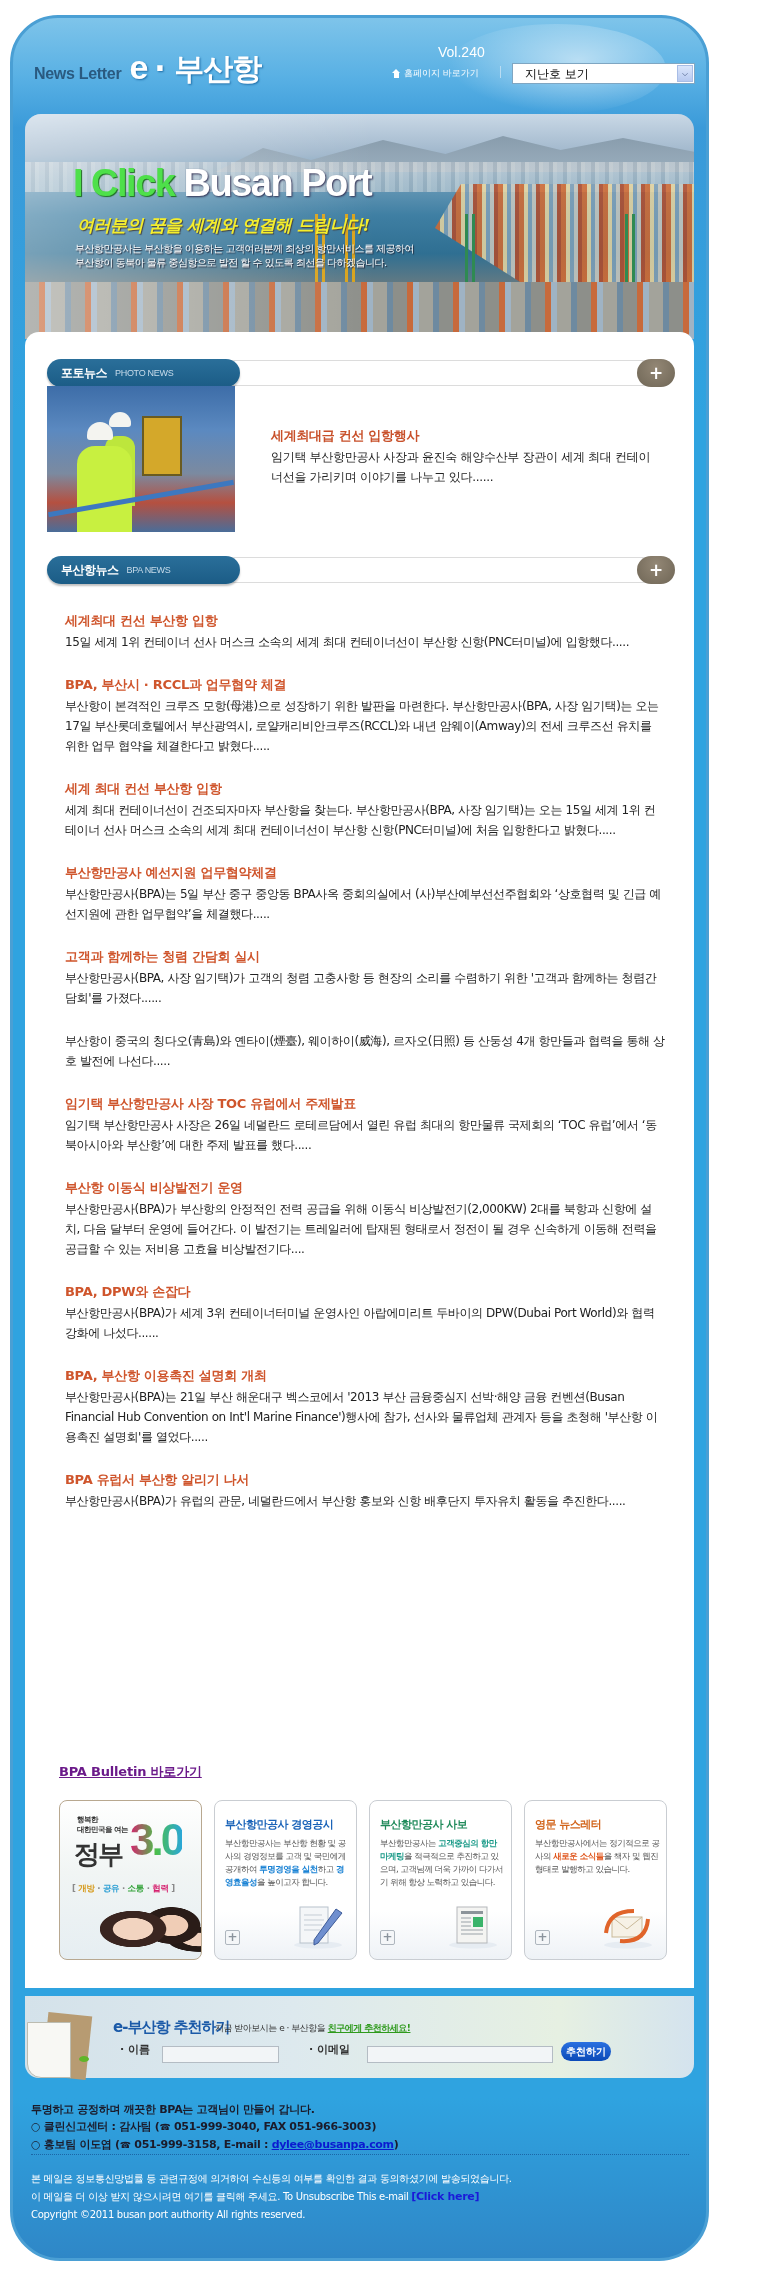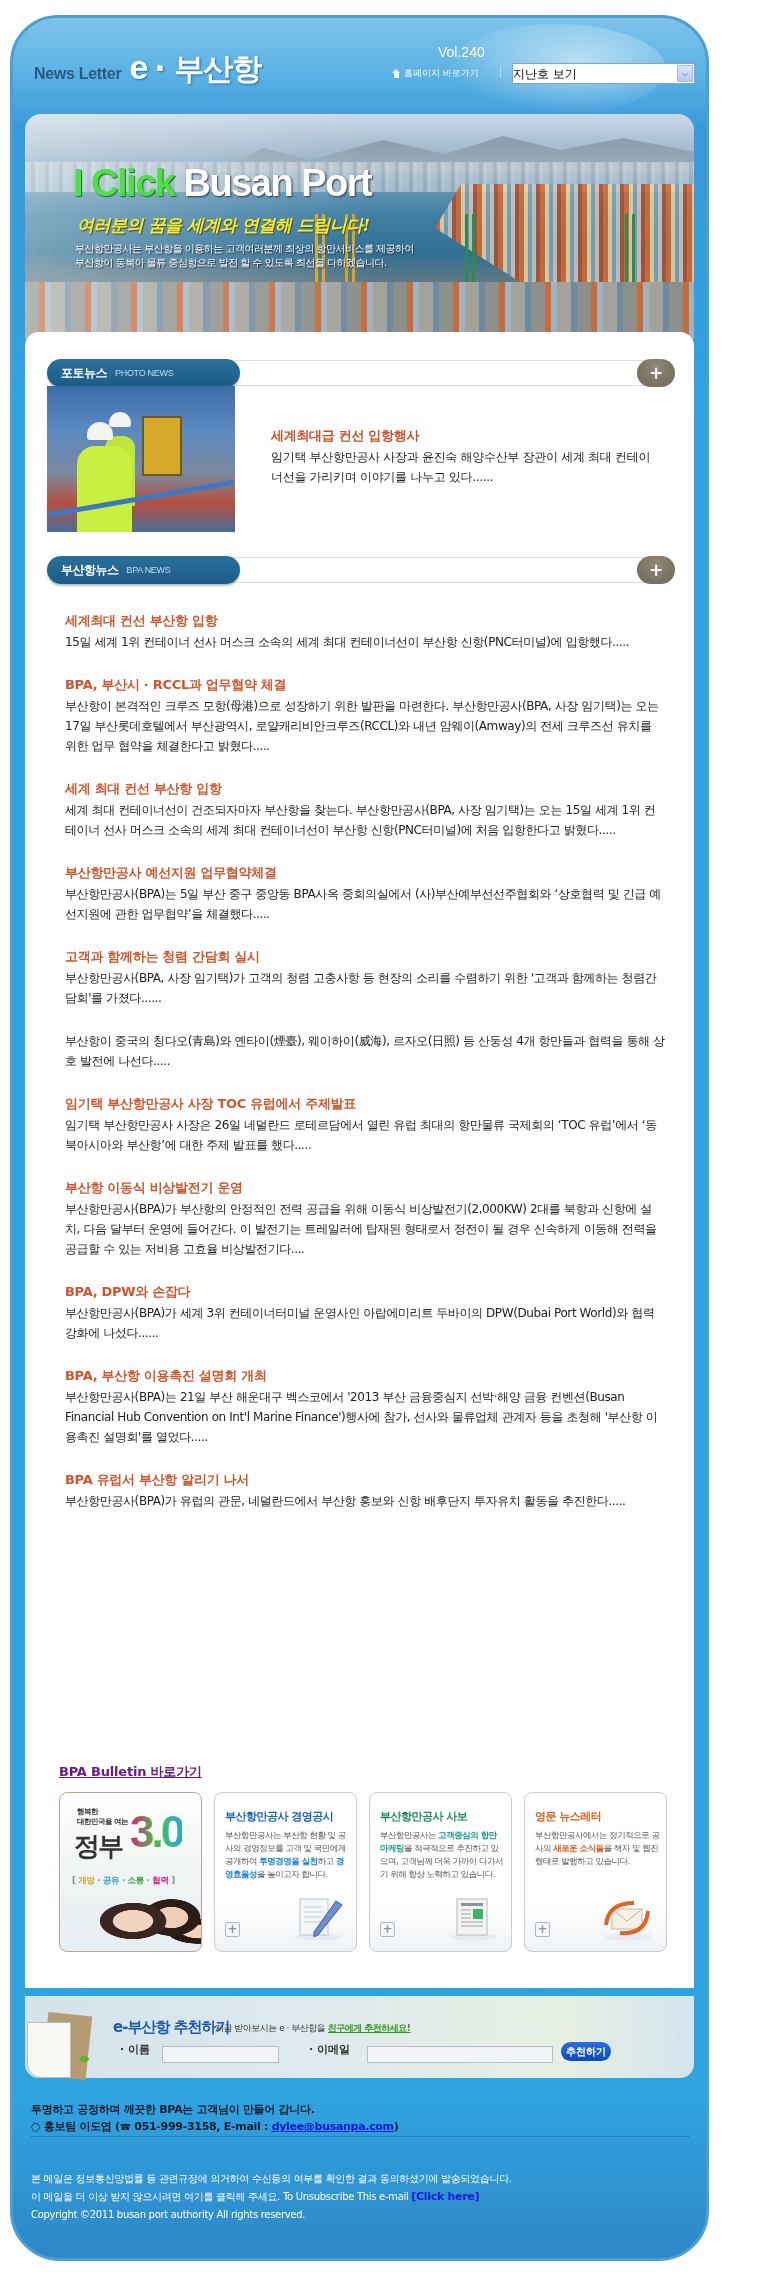--- a/index.html
+++ b/index.html
@@ -22,21 +22,21 @@
   .hdr-brand { position: absolute; left: 34px; top: 48px; display: flex; align-items: baseline; }
   .hdr-nl { font-family: "Liberation Sans", sans-serif; font-size: 16px; color: #2a5a80; font-weight: bold; letter-spacing: -0.3px; }
   .hdr-e { font-family: "Liberation Sans", sans-serif; font-size: 34px; font-weight: bold; color: #ffffff; margin-left: 8px; text-shadow: 1px 1px 2px #1f6ea8; }
   .hdr-title { font-family: "DejaVu Sans", sans-serif; font-size: 30px; font-weight: bold; color: #ffffff; margin-left: 6px; text-shadow: 1px 1px 2px #1f6ea8; letter-spacing: -1px; }
   .hdr-vol { position: absolute; left: 438px; top: 44px; font-family: "Liberation Sans", sans-serif; font-size: 14px; color: #ffffff; }
   .hdr-home { position: absolute; left: 392px; top: 67px; font-size: 9px; color: #ffffff; display: flex; align-items: center; gap: 3px; }
   .hdr-home .home-icon { width: 9px; height: 9px; position: relative; }
   .hdr-home .home-icon::before { content: ""; position: absolute; left: 0; top: 0; border-left: 4.5px solid transparent; border-right: 4.5px solid transparent; border-bottom: 4px solid #fff; }
   .hdr-home .home-icon::after { content: ""; position: absolute; left: 2px; top: 4px; width: 5px; height: 5px; background: #fff; }
   .hdr-sep { position: absolute; left: 500px; top: 66px; width: 1px; height: 12px; background: #b9dcf2; }
-  .hdr-select { position: absolute; left: 512px; top: 63px; width: 183px; height: 21px; background: #fff; border: 1px solid #7fa6c2; font-size: 12px; color: #000; padding: 2px 0; }
+  .hdr-select { position: absolute; left: 512px; top: 63px; width: 183px; height: 21px; background: #fff; border: 1px solid #7fa6c2; font-size: 12px; color: #000; padding: 2px 12px; }
   .hdr-select .sel-btn { position: absolute; right: 1px; top: 1px; width: 16px; height: 17px; background: linear-gradient(#dbe6fb, #b7c9f0); border: 1px solid #a8bde6; display: flex; align-items: center; justify-content: center; font-size: 8px; color: #3b4f7a; }
 
   
   .banner {
     position: absolute; left: 25px; top: 114px; width: 669px; height: 225px;
     border-radius: 16px 16px 0 0; overflow: hidden;
     background:
       linear-gradient(180deg, rgba(255,255,255,0.0) 0%, rgba(0,0,0,0) 60%),
       linear-gradient(180deg, #c9d8e6 0%, #9fb6cb 18%, #6c9bb8 30%, #3f7fa3 45%, #2f6f92 62%, #6d7c80 78%, #8a8a7e 88%, #6f7b82 100%);
   }
@@ -79,21 +79,21 @@
   .photo-text { position: absolute; left: 246px; top: 115px; width: 390px; font-size: 12px; line-height: 20px; color: #222; letter-spacing: -0.3px; }
 
   .news-list { position: absolute; left: 40px; top: 279px; width: 600px; }
   .news-item { margin-bottom: 23px; }
   .news-title { display: block; font-size: 13px; font-weight: bold; color: #cf552c; line-height: 20px; letter-spacing: -0.3px; text-decoration: none; }
   .news-body { font-size: 12px; line-height: 20px; color: #222; letter-spacing: -0.4px; margin-top: 1px; }
 
   .bulletin-link { position: absolute; left: 34px; top: 1431px; font-size: 13px; font-weight: bold; color: #6b1a8a; text-decoration: underline; letter-spacing: -0.2px; }
 
   .cards { position: absolute; left: 34px; top: 1460px; width: 620px; height: 160px; }
-  .card { position: absolute; top: 0; width: 143px; height: 160px; border: 1px solid #c9cdd2; border-radius: 8px; background: linear-gradient(180deg, #ffffff 0%, #ffffff 70%, #eef2f6 100%); }
+  .card { position: absolute; top: 8px; width: 143px; height: 160px; border: 1px solid #c9cdd2; border-radius: 8px; background: linear-gradient(180deg, #ffffff 0%, #ffffff 70%, #eef2f6 100%); }
   .card.gov { border-color: #b8a890; background: linear-gradient(180deg, #ffffff 0%, #f1f5f4 45%, #e6eef2 100%); overflow: hidden; }
   .card .c-title { position: absolute; left: 10px; top: 16px; font-size: 11px; font-weight: bold; letter-spacing: -0.5px; }
   .card .c-text { position: absolute; left: 10px; top: 36px; width: 125px; font-size: 8.5px; line-height: 13px; color: #555; letter-spacing: -0.5px; }
   .card .c-text b { font-weight: bold; }
   .card .c-plus { position: absolute; left: 10px; bottom: 14px; width: 15px; height: 15px; border: 1px solid #aeb6be; border-radius: 2px; background: #f4f6f8; color: #8a939c; font-size: 12px; line-height: 13px; text-align: center; font-weight: bold; }
   .card .c-ill { position: absolute; right: 12px; bottom: 10px; width: 56px; height: 46px; }
   .gov-small { position: absolute; left: 17px; top: 14px; font-size: 7.5px; line-height: 10px; color: #333; font-weight: bold; letter-spacing: -0.5px; }
   .gov-big { position: absolute; left: 14px; top: 36px; font-size: 26px; font-weight: bold; color: #333; letter-spacing: -2px; }
   .gov-num { position: absolute; left: 70px; top: 14px; font-family: "Liberation Sans", sans-serif; font-weight: bold; font-size: 44px; letter-spacing: -3px; background: linear-gradient(90deg, #d6226f, #4bbf4a, #2aa7d8); -webkit-background-clip: text; background-clip: text; color: transparent; }
   .gov-tags { position: absolute; left: 12px; top: 82px; font-size: 8.5px; font-weight: bold; color: #8a8a8a; letter-spacing: -0.3px; }
@@ -313,19 +313,20 @@
   <div class="rec-sub"><span>지금 받아보시는 e · 부산항을 </span><span class="hl">친구에게 추천하세요!</span></div>
   <div class="rec-label" style="left:95px;">· 이름</div>
   <input class="rec-input" style="left: 137px; width: 117px;" value="">
   <div class="rec-label" style="left:284px;">· 이메일</div>
   <input class="rec-input" style="left: 342px; width: 186px;" value="">
   <button class="rec-btn" style="left:536px;">추천하기</button>
 </div>
 
 <div class="footer">
   <div class="f-line">투명하고 공정하며 깨끗한 BPA는 고객님이 만들어 갑니다.</div>
+  <div class="f-line"><span>○ 클린신고센터 : 감사팀 (</span><span class="phone-icon">☎</span><span> 051-999-3040, FAX 051-966-3003)</span></div>
   <div class="f-line f-dotted"><span>○ 홍보팀 이도엽 (</span><span class="phone-icon">☎</span><span> 051-999-3158, E-mail : </span><a>dylee@busanpa.com</a><span>)</span></div>
 </div>
 <div class="f-notice">
   <div class="n-line">본 메일은 정보통신망법률 등 관련규정에 의거하여 수신등의 여부를 확인한 결과 동의하셨기에 발송되었습니다.</div>
   <div class="n-line"><span>이 메일을 더 이상 받지 않으시려면 여기를 클릭해 주세요. To Unsubscribe This e-mail </span><a class="click">[Click here]</a></div>
   <div class="n-line">Copyright ©2011 busan port authority All rights reserved.</div>
 </div>
 
 </body></html>

